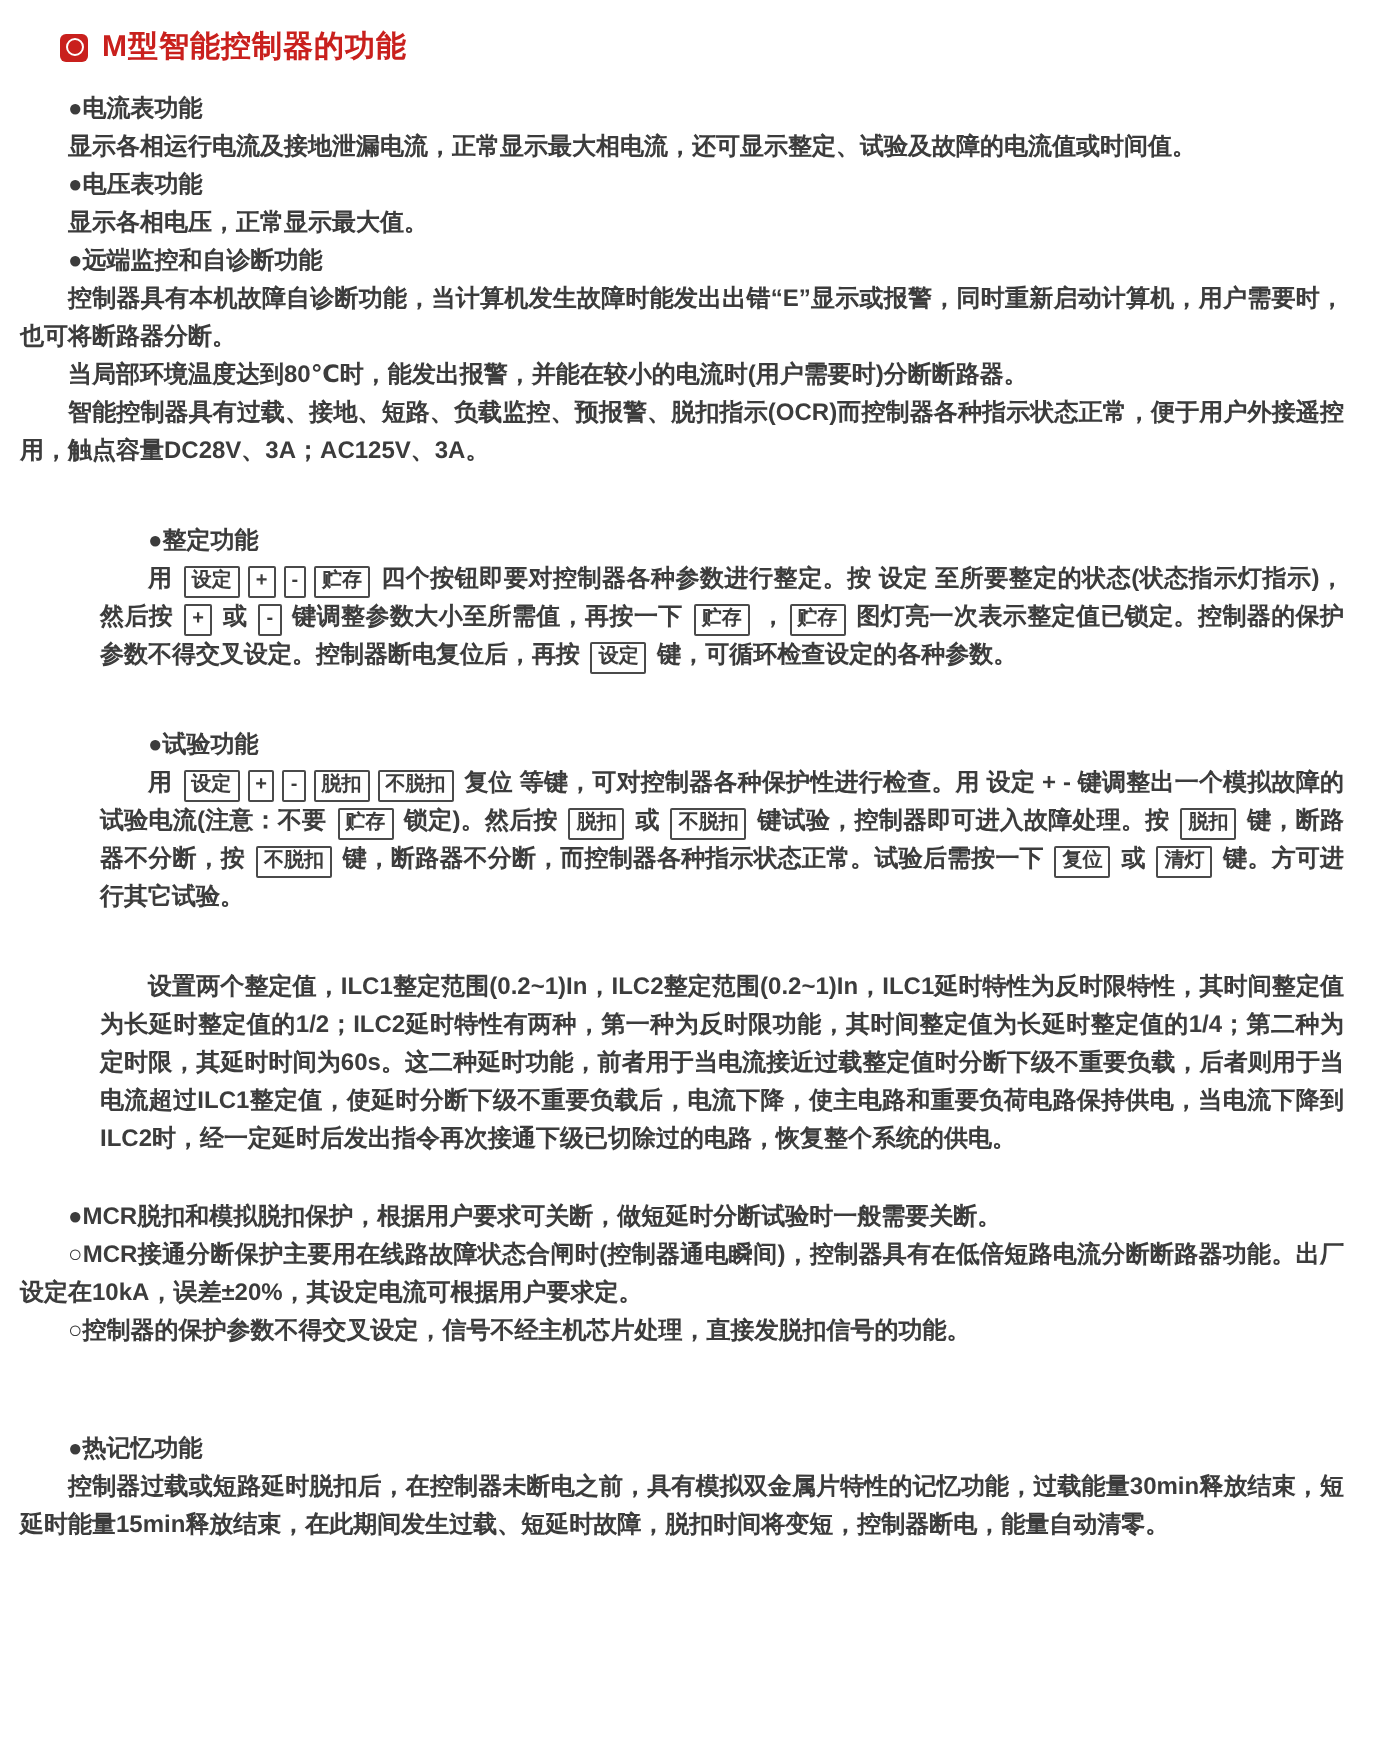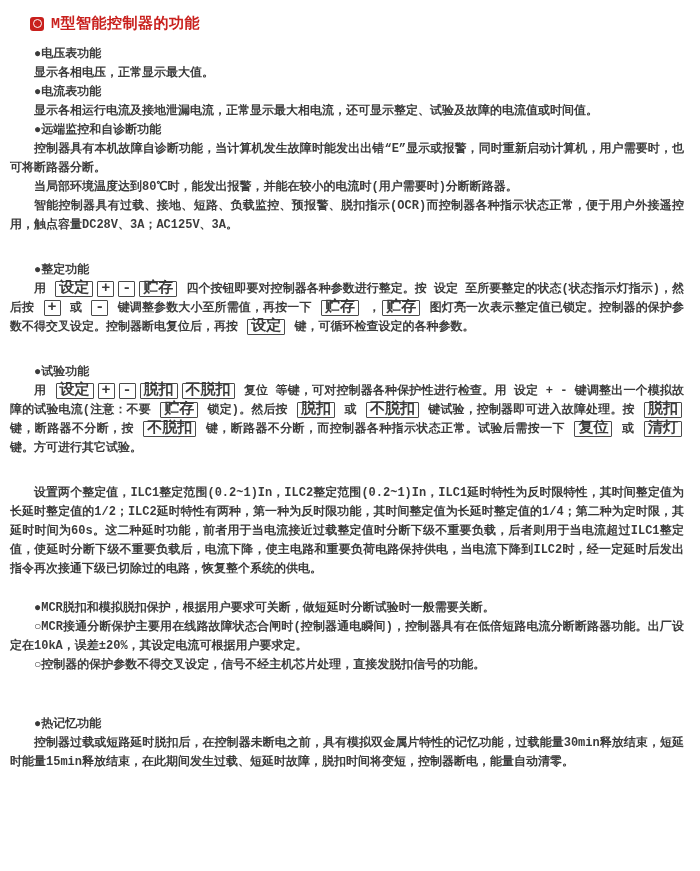--- a/index.html
+++ b/index.html
@@ -1,21 +1,21 @@
 <!DOCTYPE html>
 <html><head>
 <meta charset="utf-8">
 <style>
   html,body { margin:0; padding:0; background:#ffffff; }
   body {
     width:700px; height:871px; overflow:hidden;
     font-family:"Liberation Sans","DejaVu Sans",sans-serif;
     -webkit-font-smoothing:antialiased;
   }
-  .page { padding:8px 16px 0 10px;font-family:Liberation Mono, monospace; }
+  .page { padding:8px 28px 0 10px; }
 
   
   .title-row { display:flex; align-items:center; margin:6px 0 12px 20px; }
   .title-icon {
     width:14px; height:14px; background:#c9201d; border-radius:3px;
     display:inline-flex; align-items:center; justify-content:center;
     margin-right:7px; flex:0 0 auto;
   }
   .title-icon .ring {
     width:7px; height:7px; border:1.5px solid #ffffff; border-radius:50%;
@@ -24,51 +24,51 @@
   .page-title {
     color:#c9201d; font-size:15px; font-weight:bold; letter-spacing:0.5px;
   }
 
   
   .doc {
     font-size:12px; line-height:19px; color:#3c3c3c; font-weight:bold;
     text-align:justify;
   }
   .doc-section { margin:0; }
-  .doc-section.gap-m { margin-top:26px; }
+  .doc-section.gap-m { margin-top:26px;margin-left:40px; }
   .doc-section.gap-l { margin-top:20px; }
   .doc-section.gap-xl { margin-top:40px; }
   .sec-heading { text-indent:2em; margin:0; }
   .doc-para { margin:0; text-indent:2em; }
 
   
   .key-box {
     display:inline-block; border:1px solid #4a4a4a; border-radius:1px;
-    padding:0 3px; margin:0 2px; line-height:14px; font-size:15px;
+    padding:0 3px; margin:0 2px; line-height:14px; font-size:10px;
     text-indent:0; vertical-align:baseline; white-space:nowrap;
   }
 </style>
 </head>
 <body>
 
 <div class="page">
   <div class="title-row">
     <span class="title-icon">
         <span class="ring"></span>
       </span>
     <span class="page-title">M型智能控制器的功能</span>
   </div>
   <div class="doc">
       <section class="doc-section gap-none">
+        <div class="sec-heading">●电流表功能</div>
+        <p class="doc-para"><span>显示各相运行电流及接地泄漏电流，正常显示最大相电流，还可显示整定、试验及故障的电流值或时间值。</span></p>
+      </section>
+      <section class="doc-section gap-none">
         <div class="sec-heading">●电压表功能</div>
         <p class="doc-para"><span>显示各相电压，正常显示最大值。</span></p>
-      </section>
-      <section class="doc-section gap-none">
-        <div class="sec-heading">●电流表功能</div>
-        <p class="doc-para"><span>显示各相运行电流及接地泄漏电流，正常显示最大相电流，还可显示整定、试验及故障的电流值或时间值。</span></p>
       </section>
       <section class="doc-section gap-none">
         <div class="sec-heading">●远端监控和自诊断功能</div>
         <p class="doc-para"><span>控制器具有本机故障自诊断功能，当计算机发生故障时能发出出错“E”显示或报警，同时重新启动计算机，用户需要时，也可将断路器分断。</span></p>
         <p class="doc-para"><span>当局部环境温度达到80℃时，能发出报警，并能在较小的电流时(用户需要时)分断断路器。</span></p>
         <p class="doc-para"><span>智能控制器具有过载、接地、短路、负载监控、预报警、脱扣指示(OCR)而控制器各种指示状态正常，便于用户外接遥控用，触点容量DC28V、3A；AC125V、3A。</span></p>
       </section>
       <section class="doc-section gap-m">
         <div class="sec-heading">●整定功能</div>
         <p class="doc-para"><span>用 </span><span class="key-box">设定</span><span class="key-box">+</span><span class="key-box">-</span><span class="key-box">贮存</span><span> 四个按钮即要对控制器各种参数进行整定。按 设定 至所要整定的状态(状态指示灯指示)，然后按 </span><span class="key-box">+</span><span> 或 </span><span class="key-box">-</span><span> 键调整参数大小至所需值，再按一下 </span><span class="key-box">贮存</span><span> ，</span><span class="key-box">贮存</span><span> 图灯亮一次表示整定值已锁定。控制器的保护参数不得交叉设定。控制器断电复位后，再按 </span><span class="key-box">设定</span><span> 键，可循环检查设定的各种参数。</span></p>

